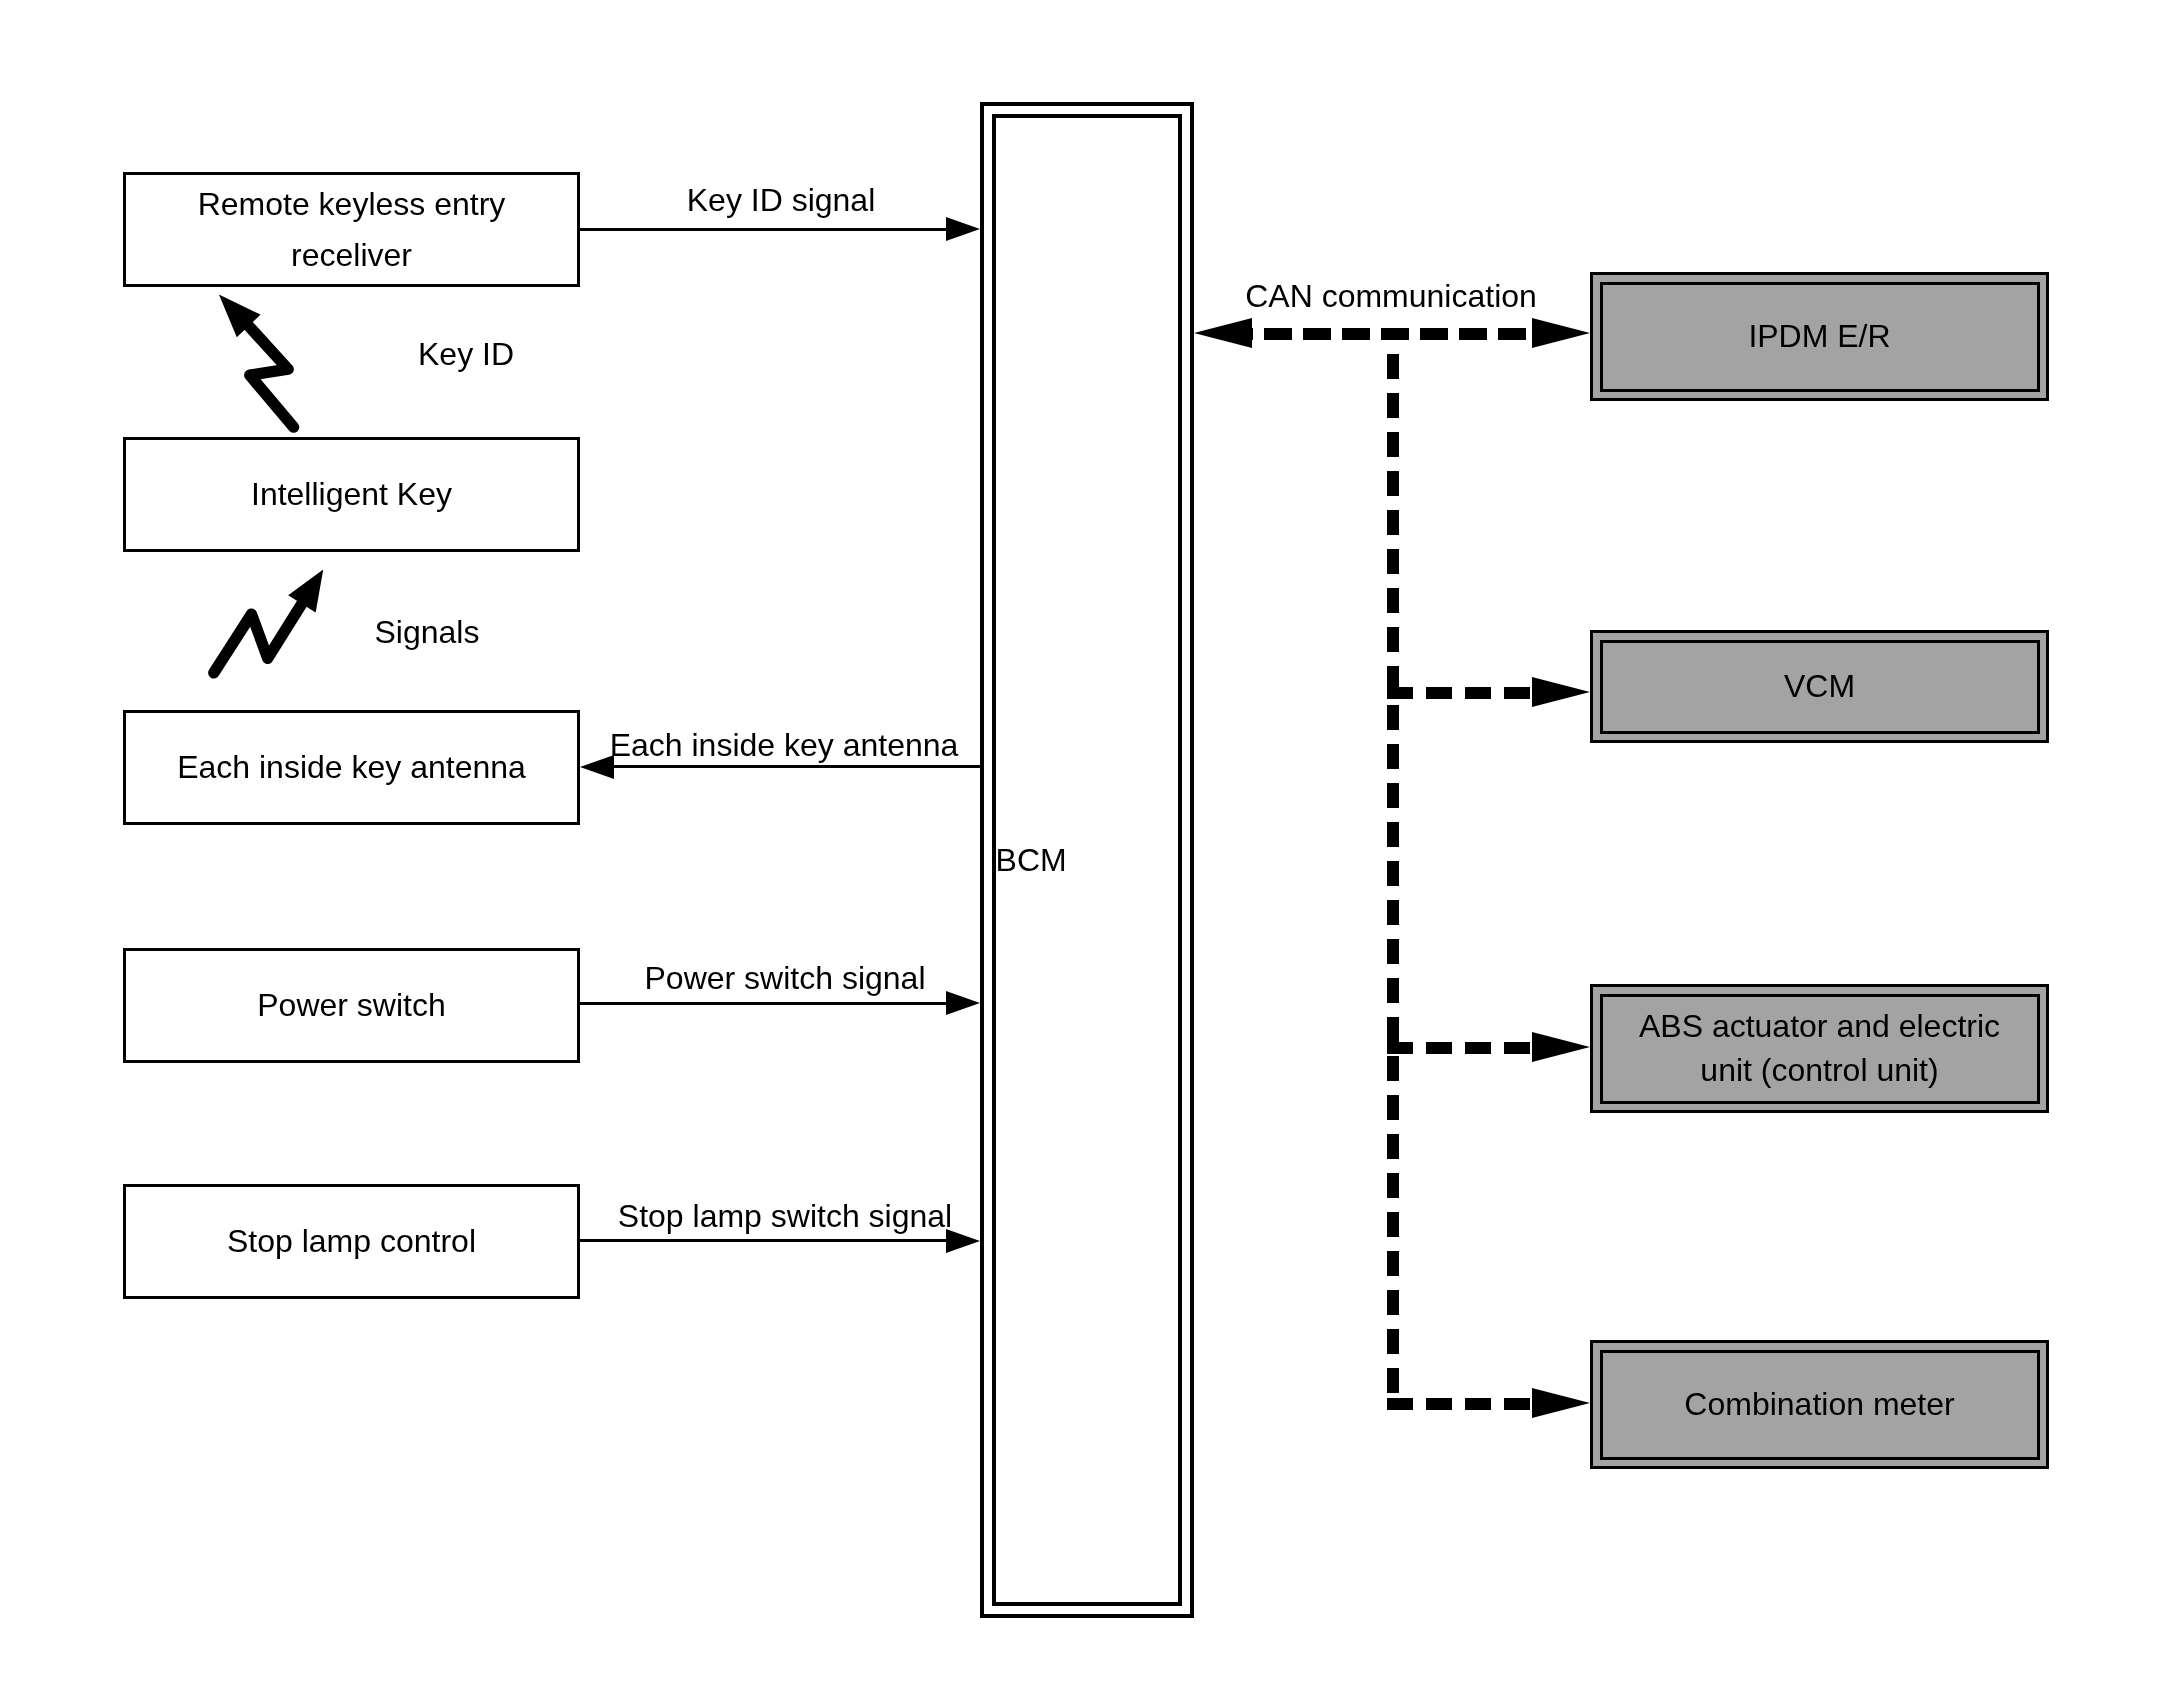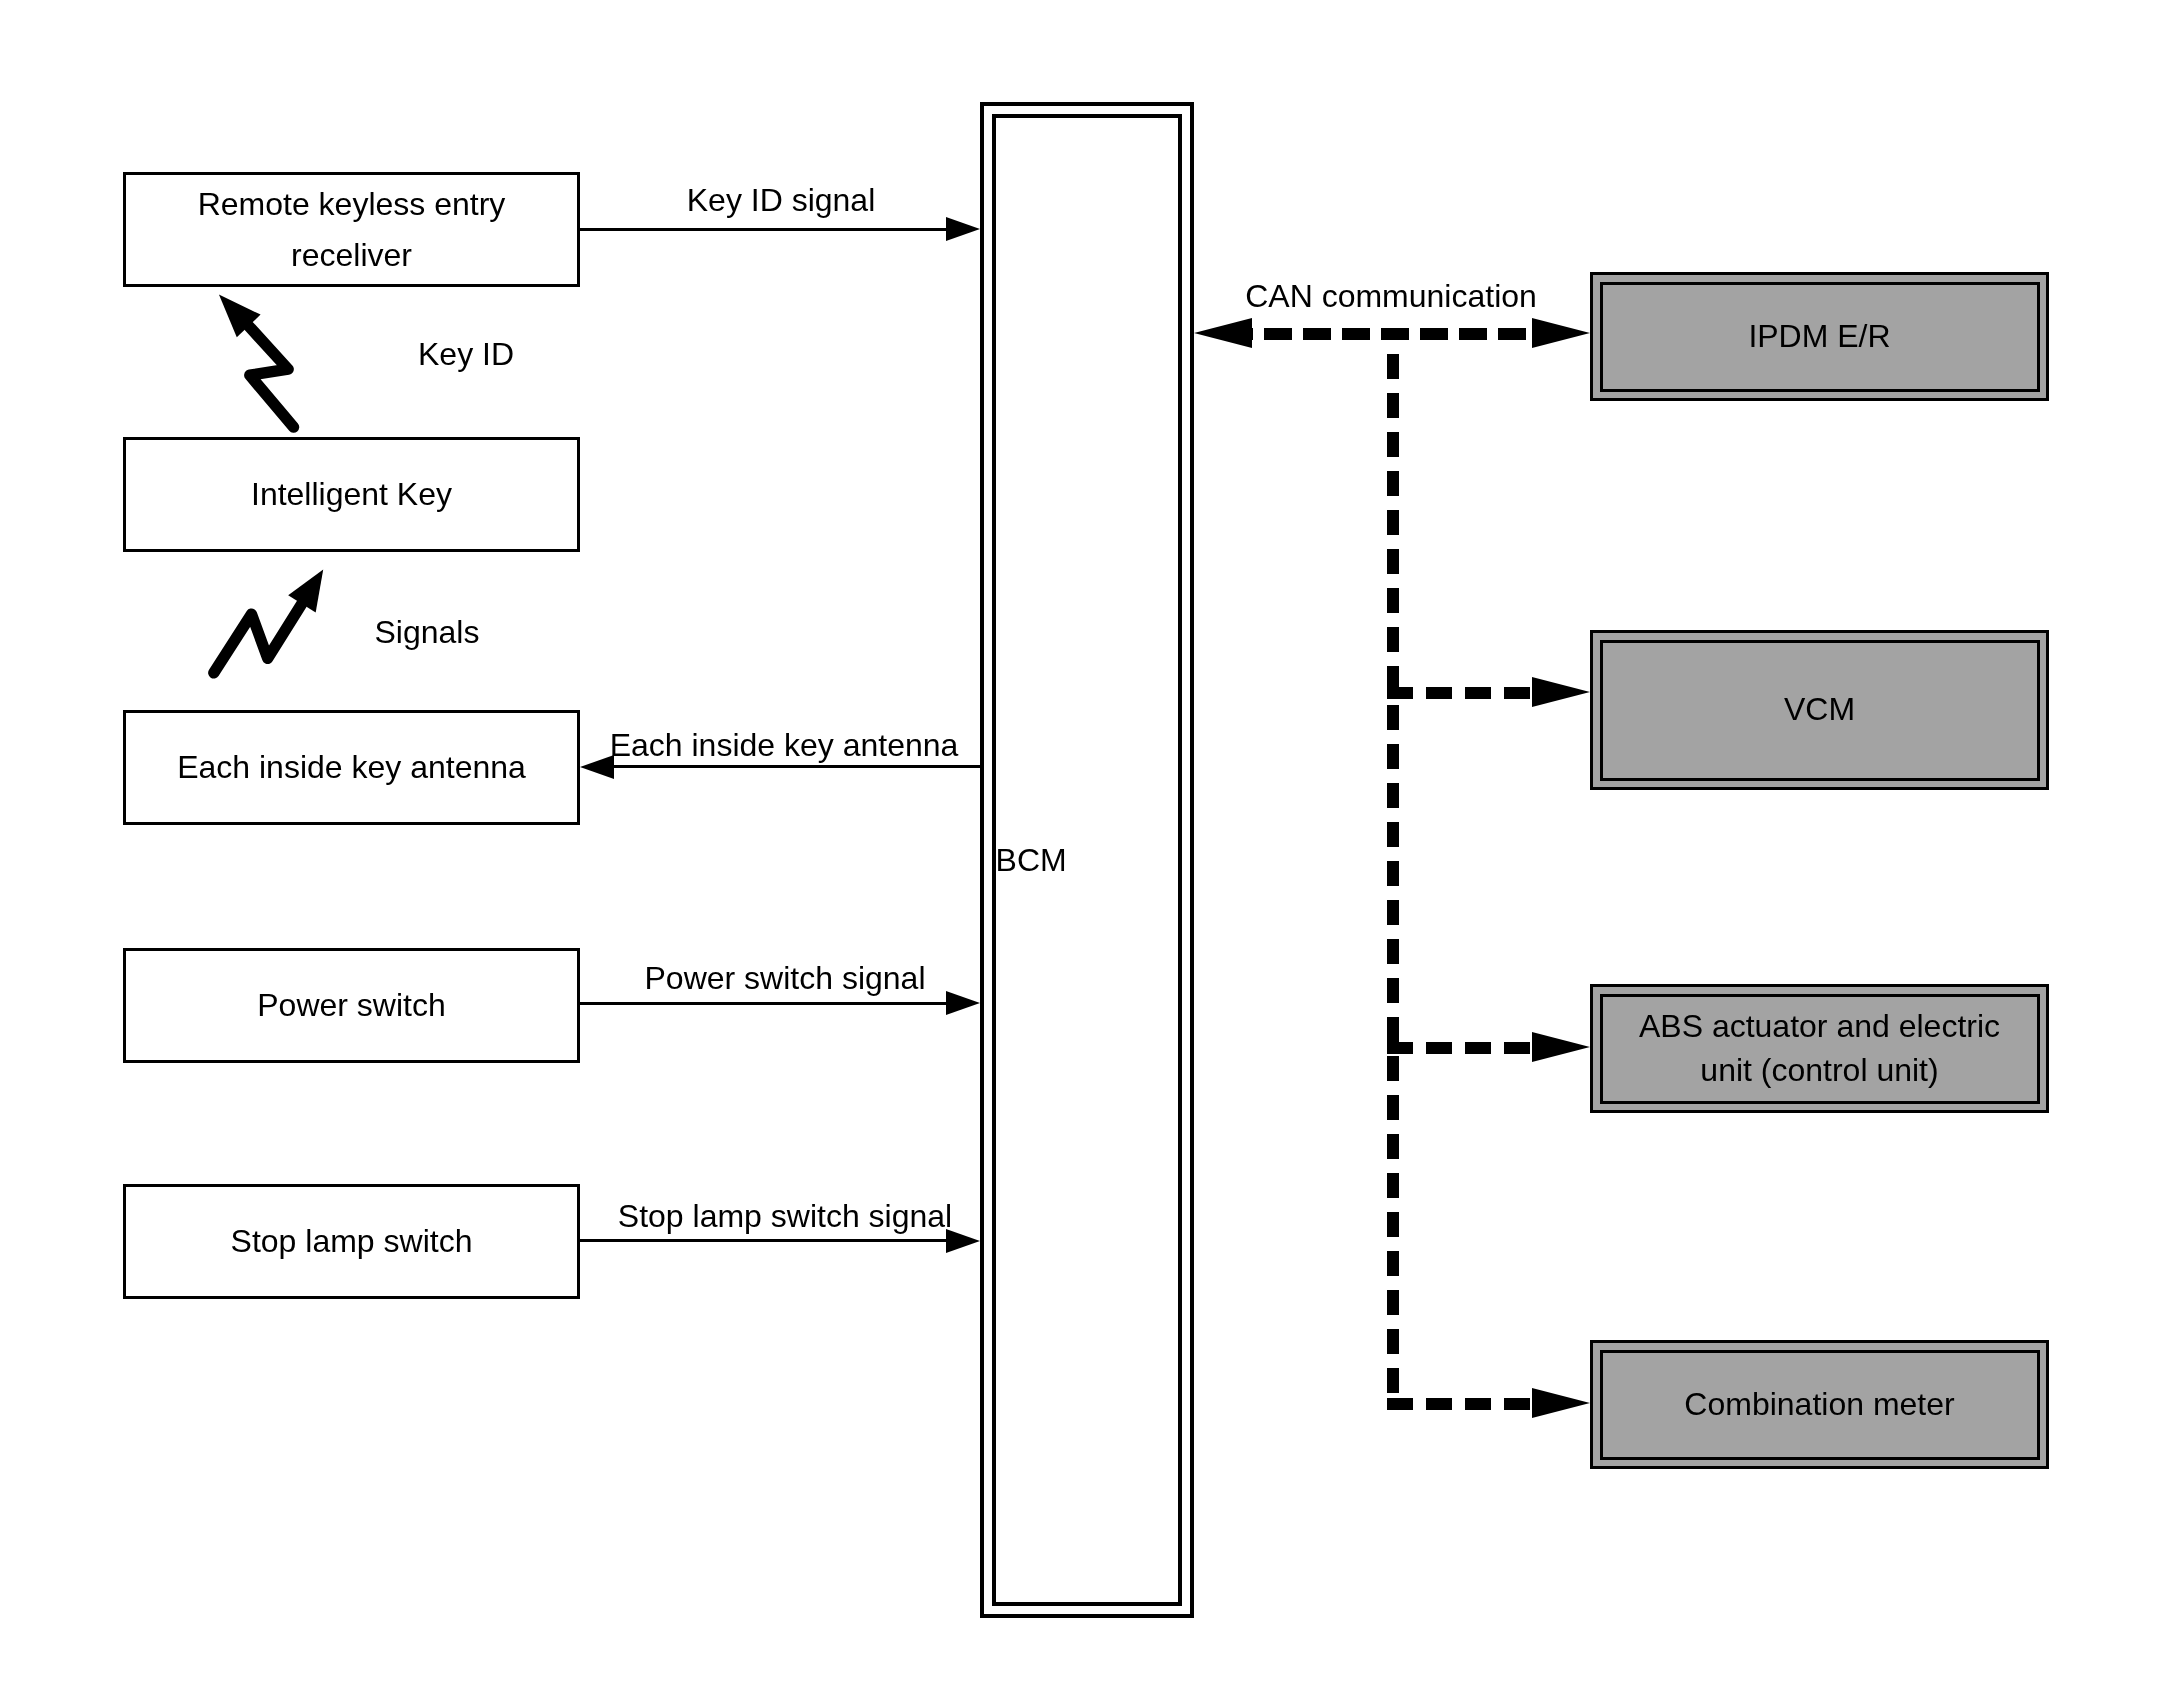--- a/index.html
+++ b/index.html
@@ -89,36 +89,36 @@
 
   <div class="box" style="left:123px;top:710px;width:457px;height:115px;">
     <div>Each inside key antenna</div>
   </div>
 
   <div class="box" style="left:123px;top:948px;width:457px;height:115px;">
     <div>Power switch</div>
   </div>
 
   <div class="box" style="left:123px;top:1184px;width:457px;height:115px;">
-    <div>Stop lamp switch</div>
+    <div>Stop lamp control</div>
   </div>
 
   <div class="bcm" style="left:980px;top:102px;width:214px;height:1516px;">
     <div class="inner">
       <span>BCM</span>
     </div>
   </div>
 
   <div class="dbox" style="left:1590px;top:272px;width:459px;height:129px;">
     <div class="inner">
       <div>IPDM E/R</div>
     </div>
   </div>
 
-  <div class="dbox" style="left:1590px;top:630px;width:459px;height:160px;">
+  <div class="dbox" style="left:1590px;top:630px;width:459px;height:113px;">
     <div class="inner">
       <div>VCM</div>
     </div>
   </div>
 
   <div class="dbox" style="left:1590px;top:984px;width:459px;height:129px;">
     <div class="inner">
       <div>ABS actuator and electric</div>
       <div>unit (control unit)</div>
     </div>

